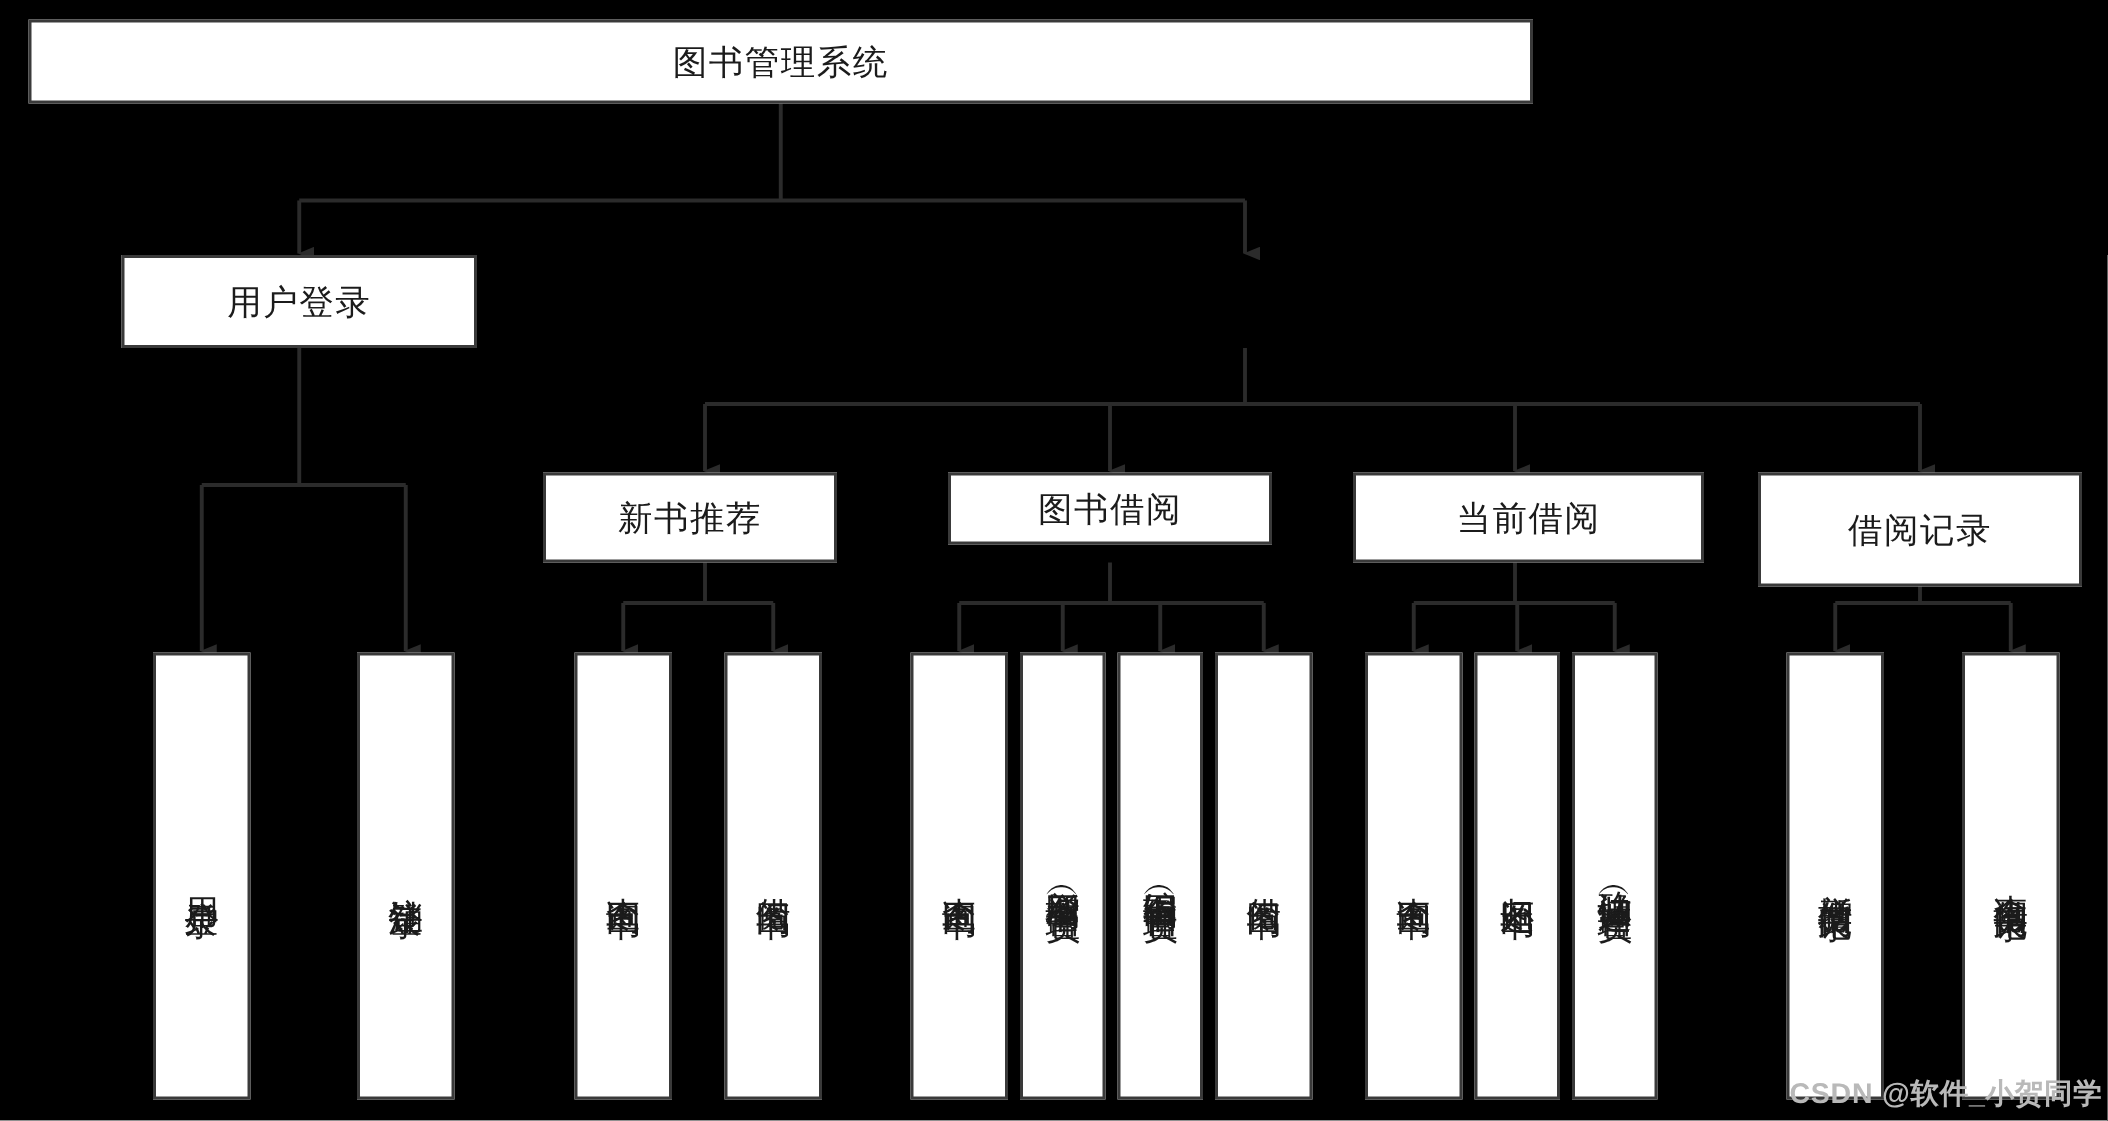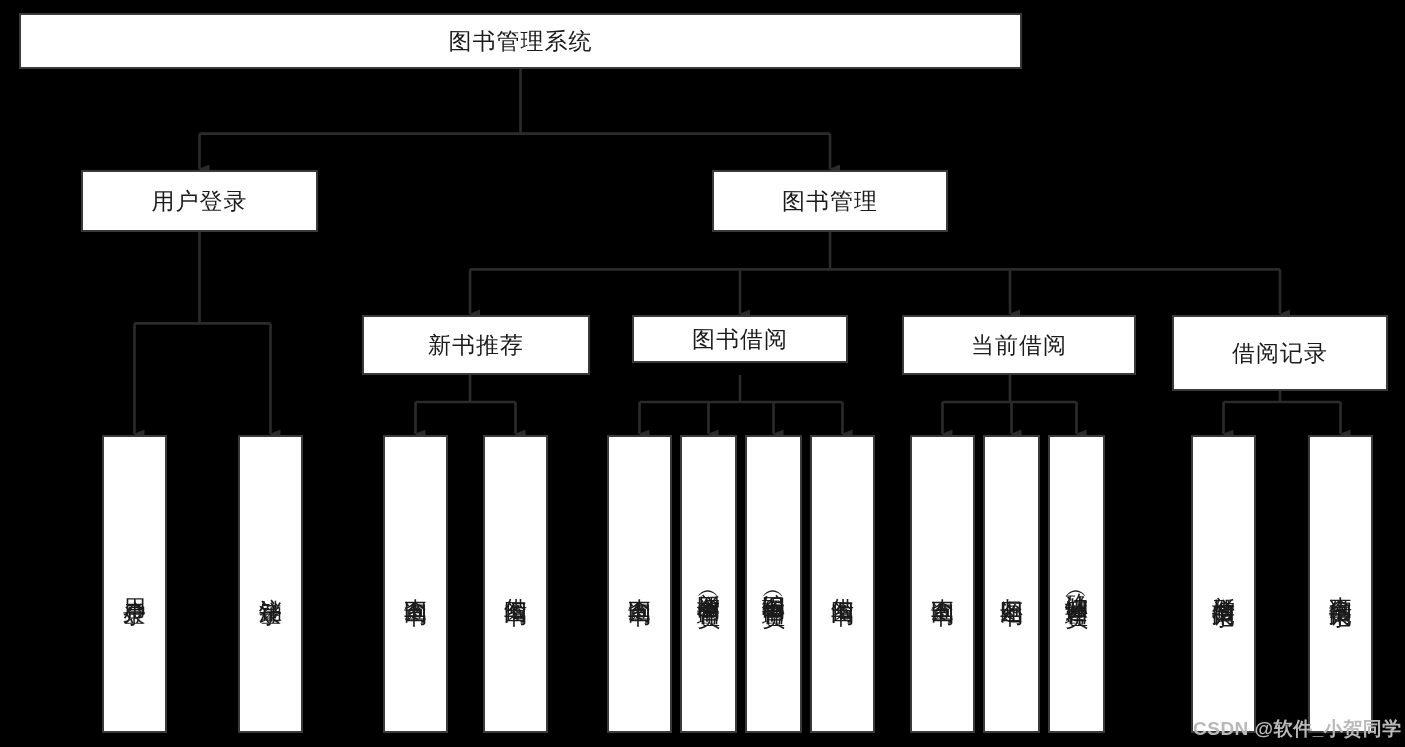--- a/index.html
+++ b/index.html
@@ -116,25 +116,22 @@
       </g>
   </svg>
 
   <div class="node h" style="left: 19px; top: 13px; width: 1003px; height: 56px;">
     <span class="label">图书管理系统</span>
   </div>
 
   <div class="node h" style="left: 81px; top: 170px; width: 237px; height: 62px;">
     <span class="label">用户登录</span>
   </div>
-  <div class="node h" style="left: 712px; top: 170px; width: 236px; height: 62px;">
-    <span class="label">图书管理</span>
-  </div>
 
-  <div class="node h" style="left: 362px; top: 315px; width: 228px; height: 60px;">
+  <div class="node h" style="left: 362px; top: 315px; width: 196px; height: 60px;">
     <span class="label">新书推荐</span>
   </div>
   <div class="node h" style="left: 632px; top: 315px; width: 216px; height: 48px;">
     <span class="label">图书借阅</span>
   </div>
   <div class="node h" style="left: 902px; top: 315px; width: 234px; height: 60px;">
     <span class="label">当前借阅</span>
   </div>
   <div class="node h" style="left: 1172px; top: 315px; width: 216px; height: 76px;">
     <span class="label">借阅记录</span>

